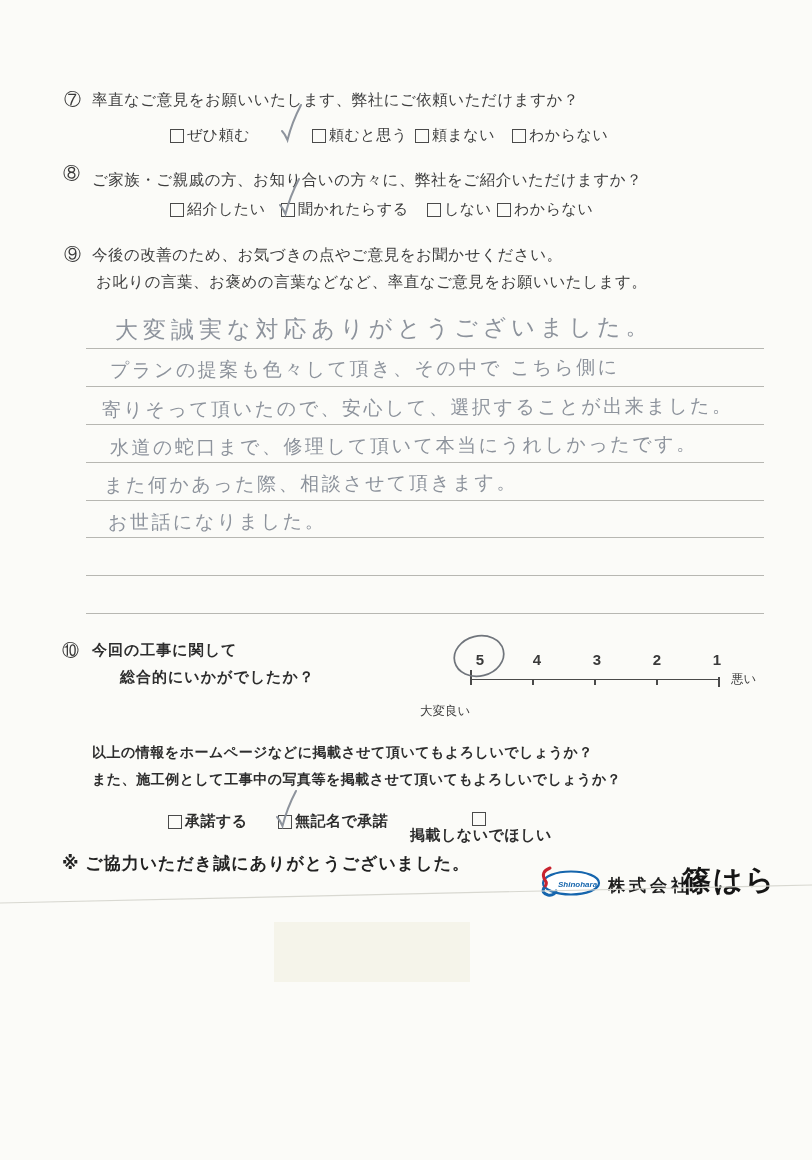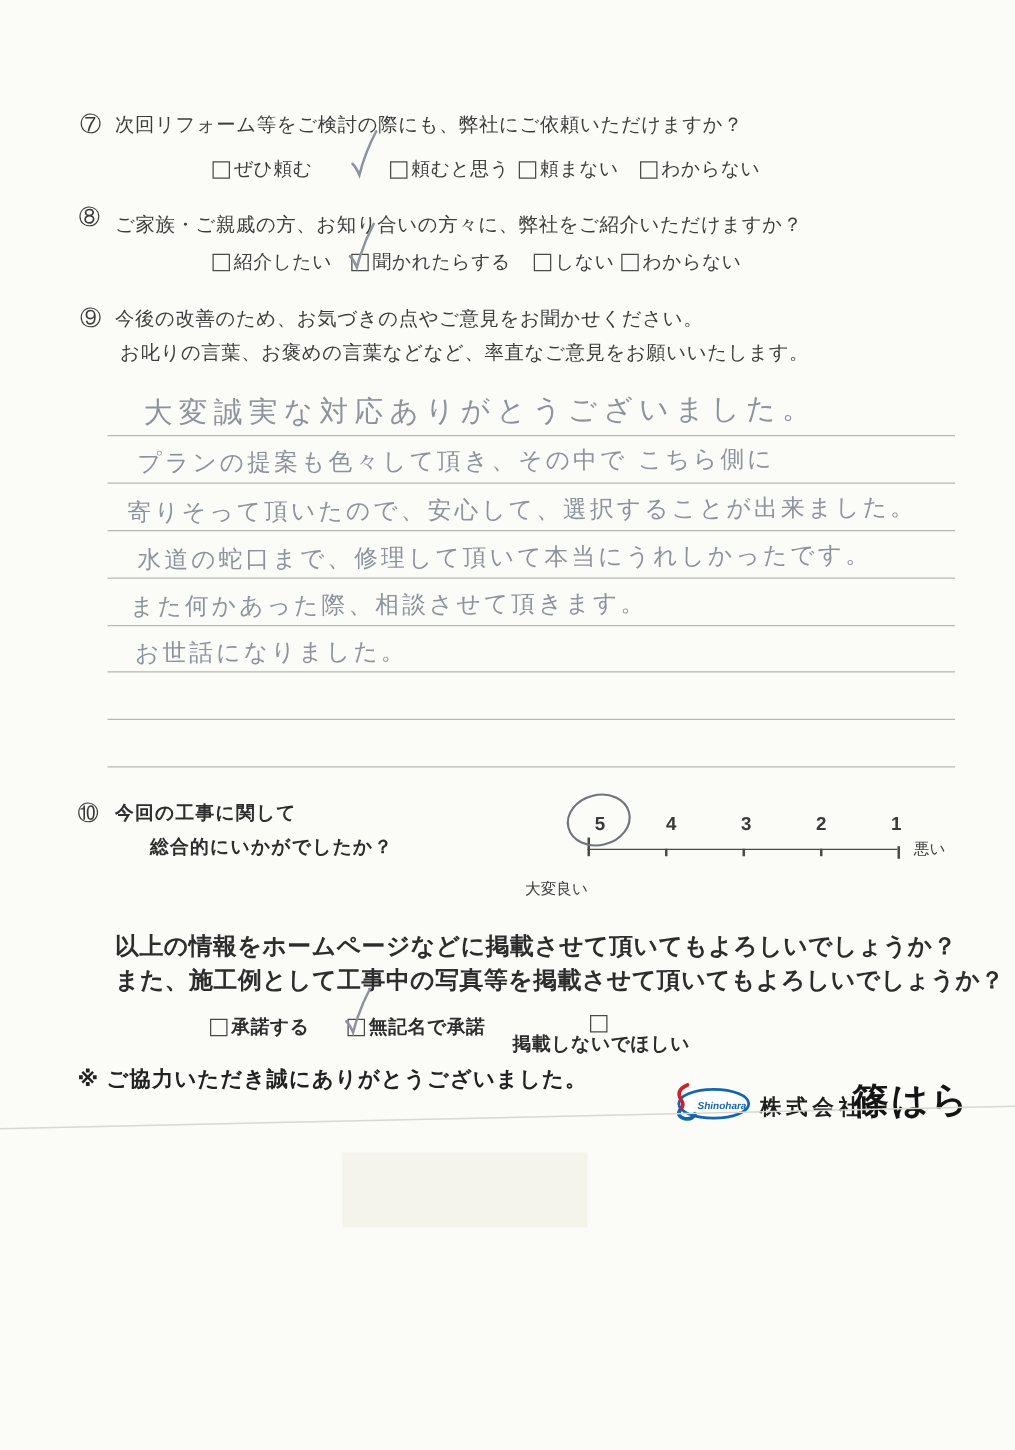--- a/index.html
+++ b/index.html
@@ -26,33 +26,33 @@
     transform:rotate(-0.4deg);
   }
   .hand1{font-size:23px;letter-spacing:5px;}
   .handN{font-size:19px;letter-spacing:2.5px;}
   .scale-axis{position:absolute;border-top:1.5px solid #4a4a4a;}
   .tick{position:absolute;width:1.5px;background:#4a4a4a;}
   .scale-num{position:absolute;width:24px;margin-left:-12px;text-align:center;
     font-family:"Liberation Sans","DejaVu Sans",sans-serif;font-weight:bold;
     font-size:15px;color:#3a3a3a;}
   .scale-endlabel{font-size:12.5px;color:#3d3d3d;font-family:"Liberation Sans","DejaVu Sans",sans-serif;}
-  .publine{font-size:19px;letter-spacing:0.5px;}
+  .publine{font-size:14px;letter-spacing:0.5px;}
   .pubopt{display:flex;align-items:center;font-size:15px;letter-spacing:0.5px;}
   .footer-thanks{font-size:17px;letter-spacing:1px;color:#222;}
   .brush-small{font-size:17px;font-weight:bold;color:#1e1e1e;letter-spacing:4px;}
   .brush-big{font-size:29px;font-weight:bold;color:#151515;letter-spacing:2px;transform:rotate(-1deg);}
   .paper-edge{position:absolute;pointer-events:none;}
   .scan-spot{position:absolute;background:rgba(241,238,222,0.55);}
 </style>
 </head>
 <body>
 
 <div class="abs qnum serif" style="left:64px;top:88px;">⑦</div>
-<div class="abs qtext serif" style="left:92px;top:90px;">次回リフォーム等をご検討の際にも、弊社にご依頼いただけますか？</div>
+<div class="abs qtext serif" style="left:92px;top:90px;">率直なご意見をお願いいたします、弊社にご依頼いただけますか？</div>
 
 <div class="abs opt serif" style="left:170px;top:126px;">
   <span class="cb"></span>
   <span>ぜひ頼む</span>
 </div>
 <div class="abs opt serif" style="left:284px;top:126px;margin-left:28px;">
   <span class="cb"></span>
   <span>頼むと思う</span>
 </div>
 <div class="abs opt serif" style="left:415px;top:126px;">

